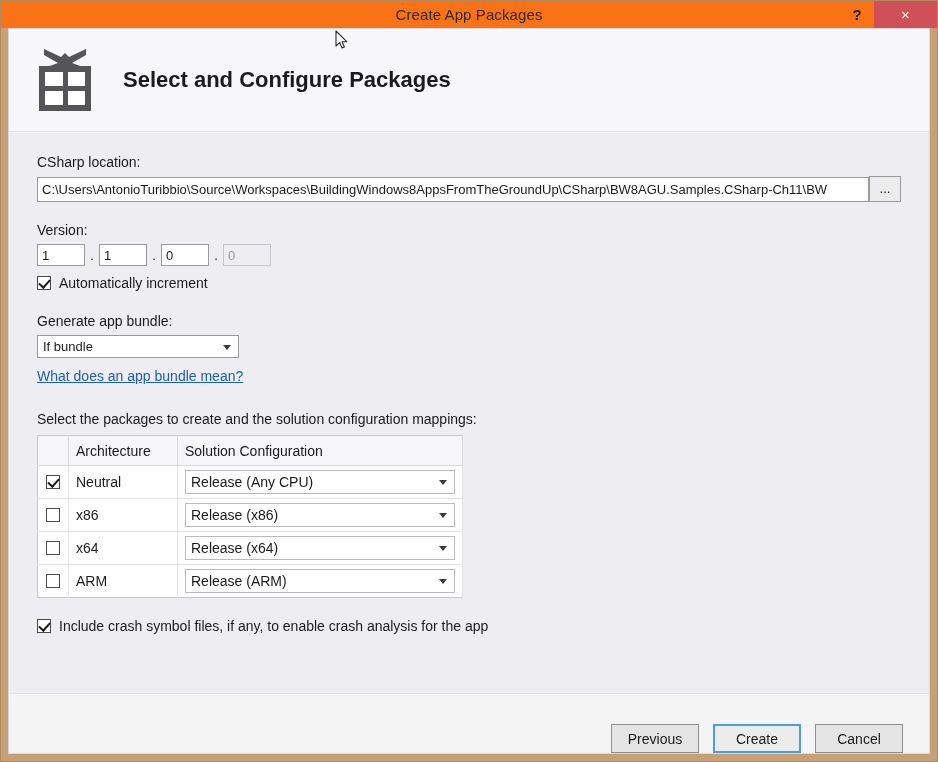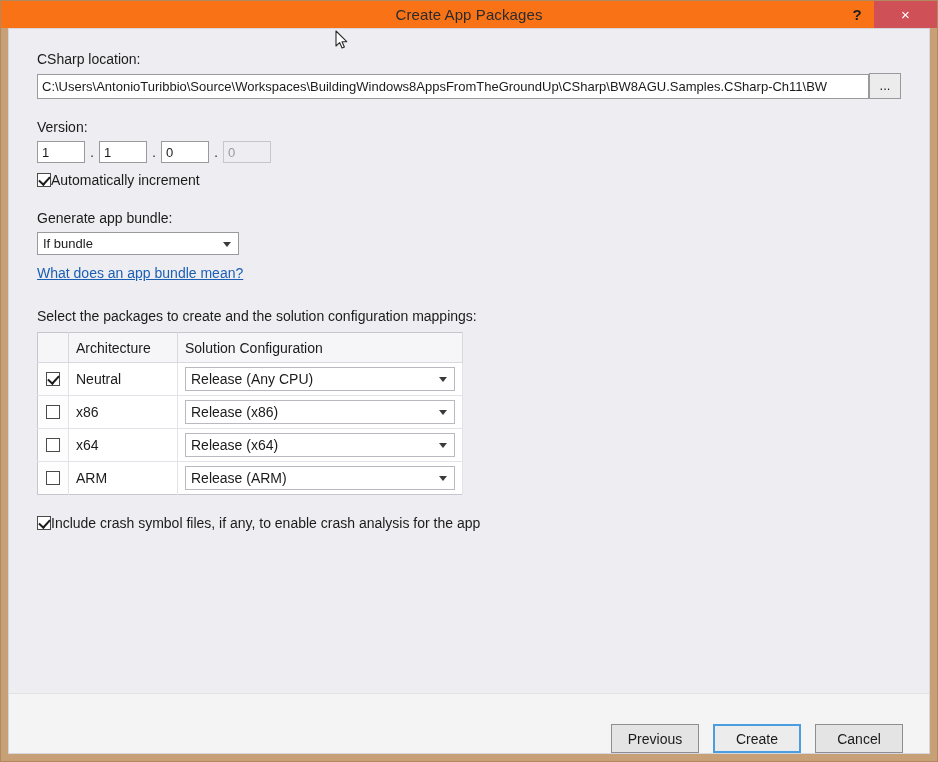--- a/index.html
+++ b/index.html
@@ -204,20 +204,21 @@
     width: 14px;
     text-align: center;
     font-size: 13px;
     color: #1b1b1b;
   }
 
   
   .check-row {
     display: flex;
     align-items: center;
+    gap: 8px;
     margin-top: 9px;
     text-align: center;
   }
   .checkbox {
     width: 14px;
     height: 14px;
     box-sizing: border-box;
     border: 1px solid #4a4a4a;
     background: #ffffff;
     position: relative;
@@ -379,20 +380,34 @@
   <div id="titlebar">
     <div id="title-text">Create App Packages</div>
     <div id="titlebar-controls">
       <div id="help-button">?</div>
       <div id="close-button">×</div>
     </div>
   </div>
 
   <div id="client">
 
+    <div id="header">
+      <div id="gift-icon">
+        <svg class="bow" viewBox="0 0 42 19" xmlns="http://www.w3.org/2000/svg">
+          <path d="M0 0 L17 8 L21 4 L25 8 L42 0 L42 6 L28 14 L42 19 L0 19 L14 14 L0 6 Z" fill="#555557"></path>
+        </svg>
+        <div class="box">
+          <span></span>
+            <span></span>
+            <span></span>
+            <span></span>
+        </div>
+      </div>
+      <div id="header-title">Select and Configure Packages</div>
+    </div>
 
     <div id="body">
 
       <div>
         <div class="field-label">CSharp location:</div>
         <div id="output-row">
           <input id="output-location-input" type="text" value="C:\Users\AntonioTuribbio\Source\Workspaces\BuildingWindows8AppsFromTheGroundUp\CSharp\BW8AGU.Samples.CSharp-Ch11\BW" style="">
           <button id="browse-button">...</button>
         </div>
       </div>

